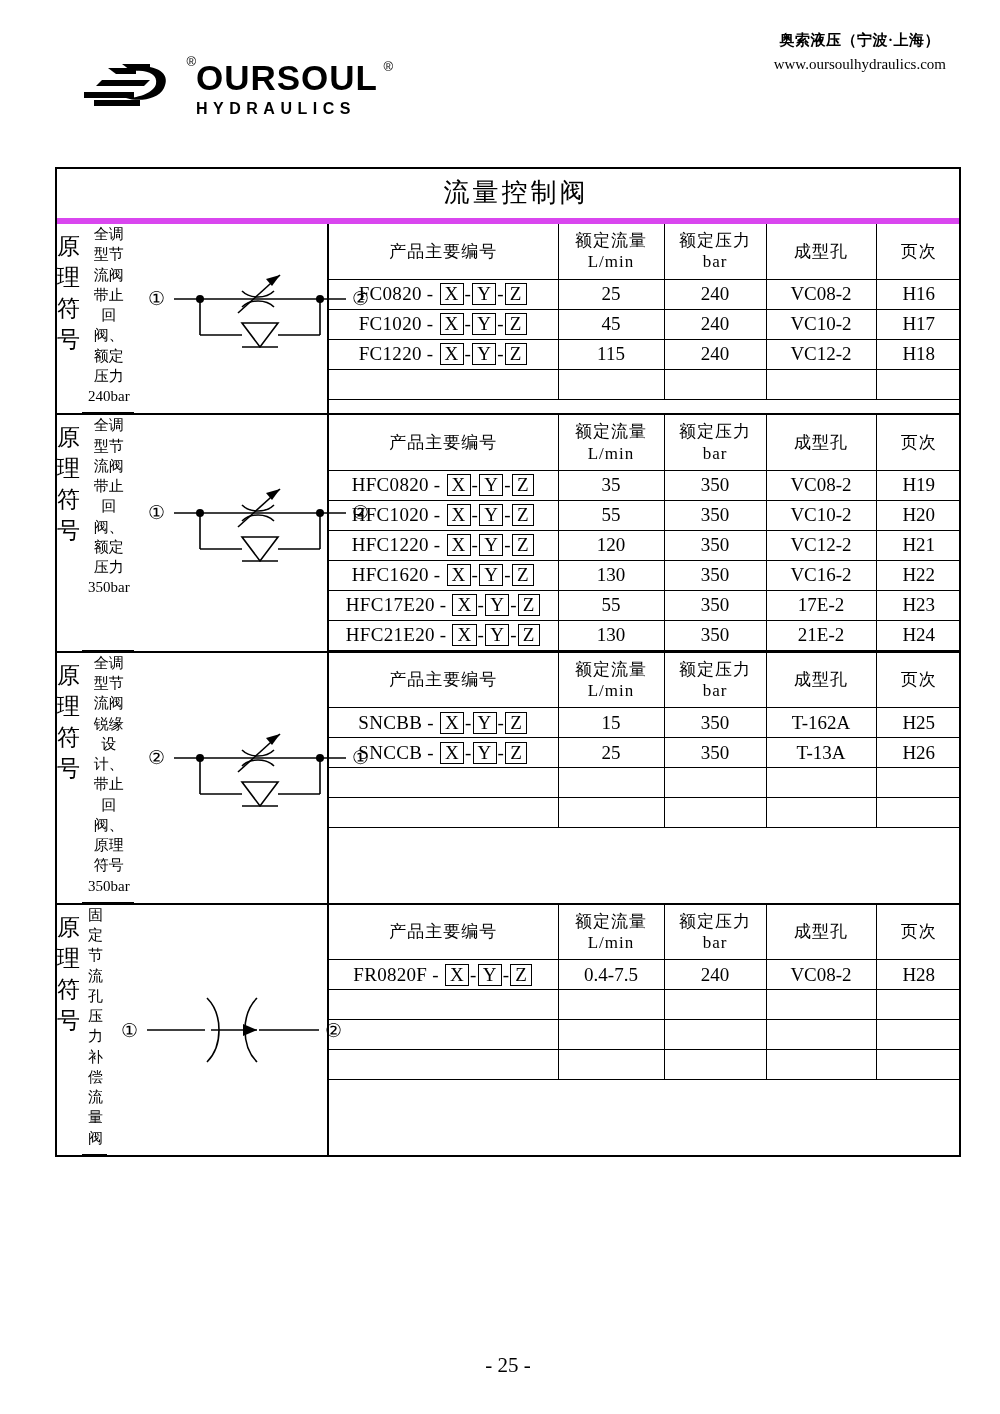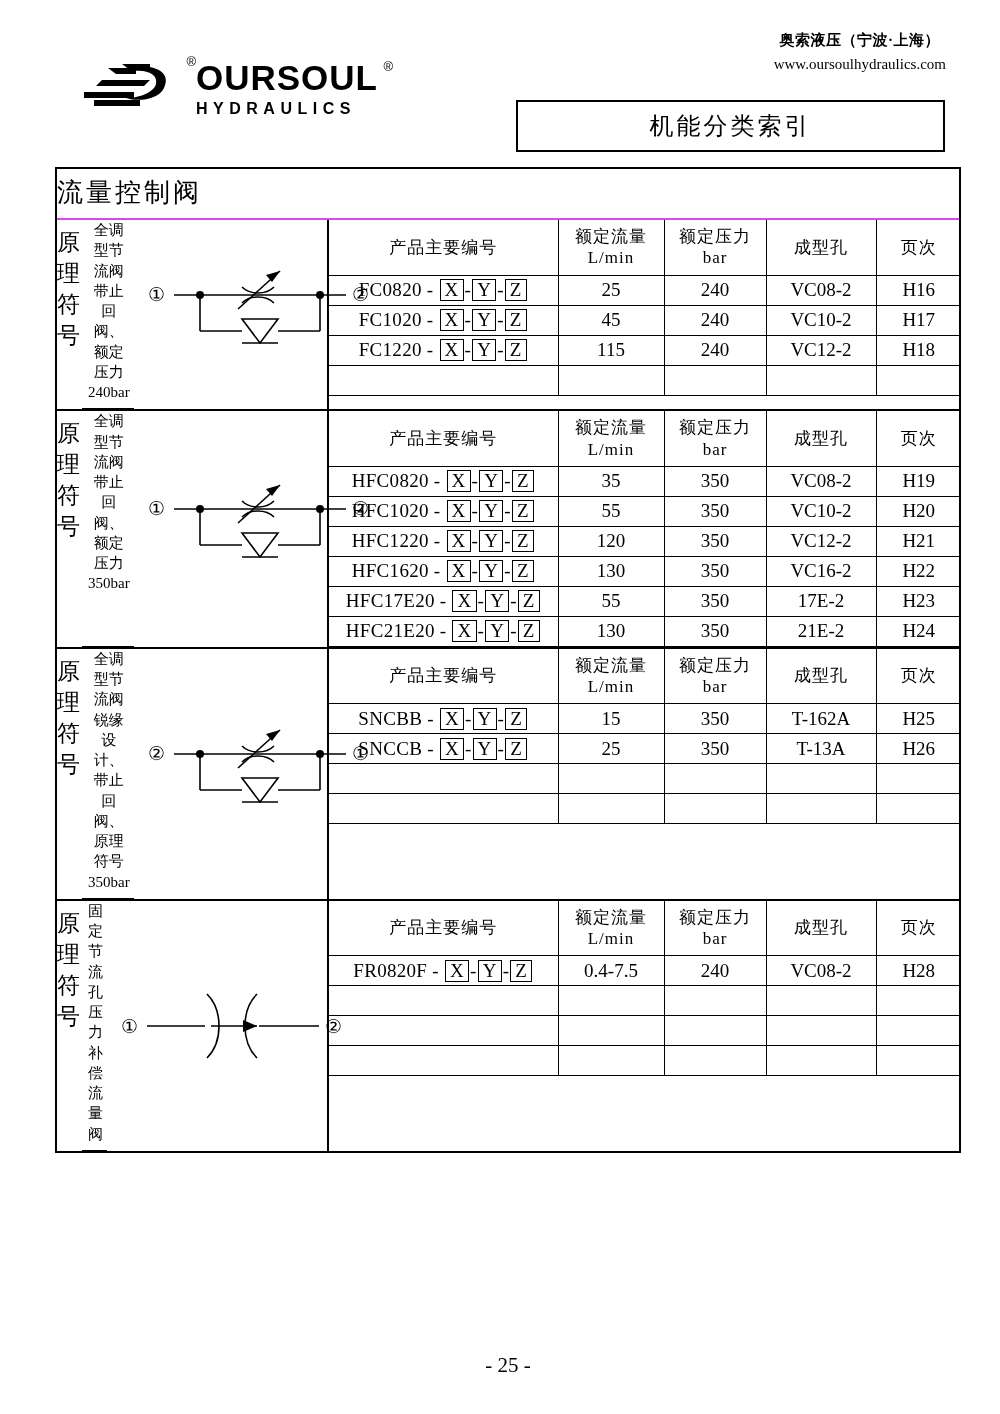--- a/index.html
+++ b/index.html
@@ -119,24 +119,25 @@
   
   .main-table {
     position: absolute;
     left: 47px;
     top: 167px;
     width: 906px;
     border: 2px solid #000;
     box-sizing: border-box;
   }
   .doc-title {
-    border-bottom: 2px solid #d946ef;
+    border-bottom: 6px solid #d946ef;
+    text-align: center;
     font-size: 26px;
     letter-spacing: 3px;
-    padding: 6px 0 8px 0;
+    padding: 6px 0 8px 16px;
     font-family: "Liberation Serif", "DejaVu Serif", serif;
   }
 
   .group {
     display: flex;
     border-bottom: 2px solid #000;
   }
   .group:last-child { border-bottom: none; }
 
   .sym-cell {
@@ -257,23 +258,20 @@
           <path d="M24 22 L72 22 L66 28 L18 28 Z" fill="#000"></path>
         </svg>
         <span class="logo-r">®</span>
       </div>
       <div class="logo-text">
         <div class="logo-word"><span>OURSOUL</span><sup>®</sup></div>
         <div class="logo-sub">HYDRAULICS</div>
       </div>
     </div>
 
-    <div class="title-box">
-      <span>机能分类索引</span>
-    </div>
   </div>
 
   <div class="main-table">
     <div class="doc-title">流量控制阀</div>
     <div id="groups-container">
         <div class="group">
           <div class="sym-cell">
             <div class="sym-head">原理符号</div>
             <div class="sym-desc">
               <div>全调型节流阀</div>

